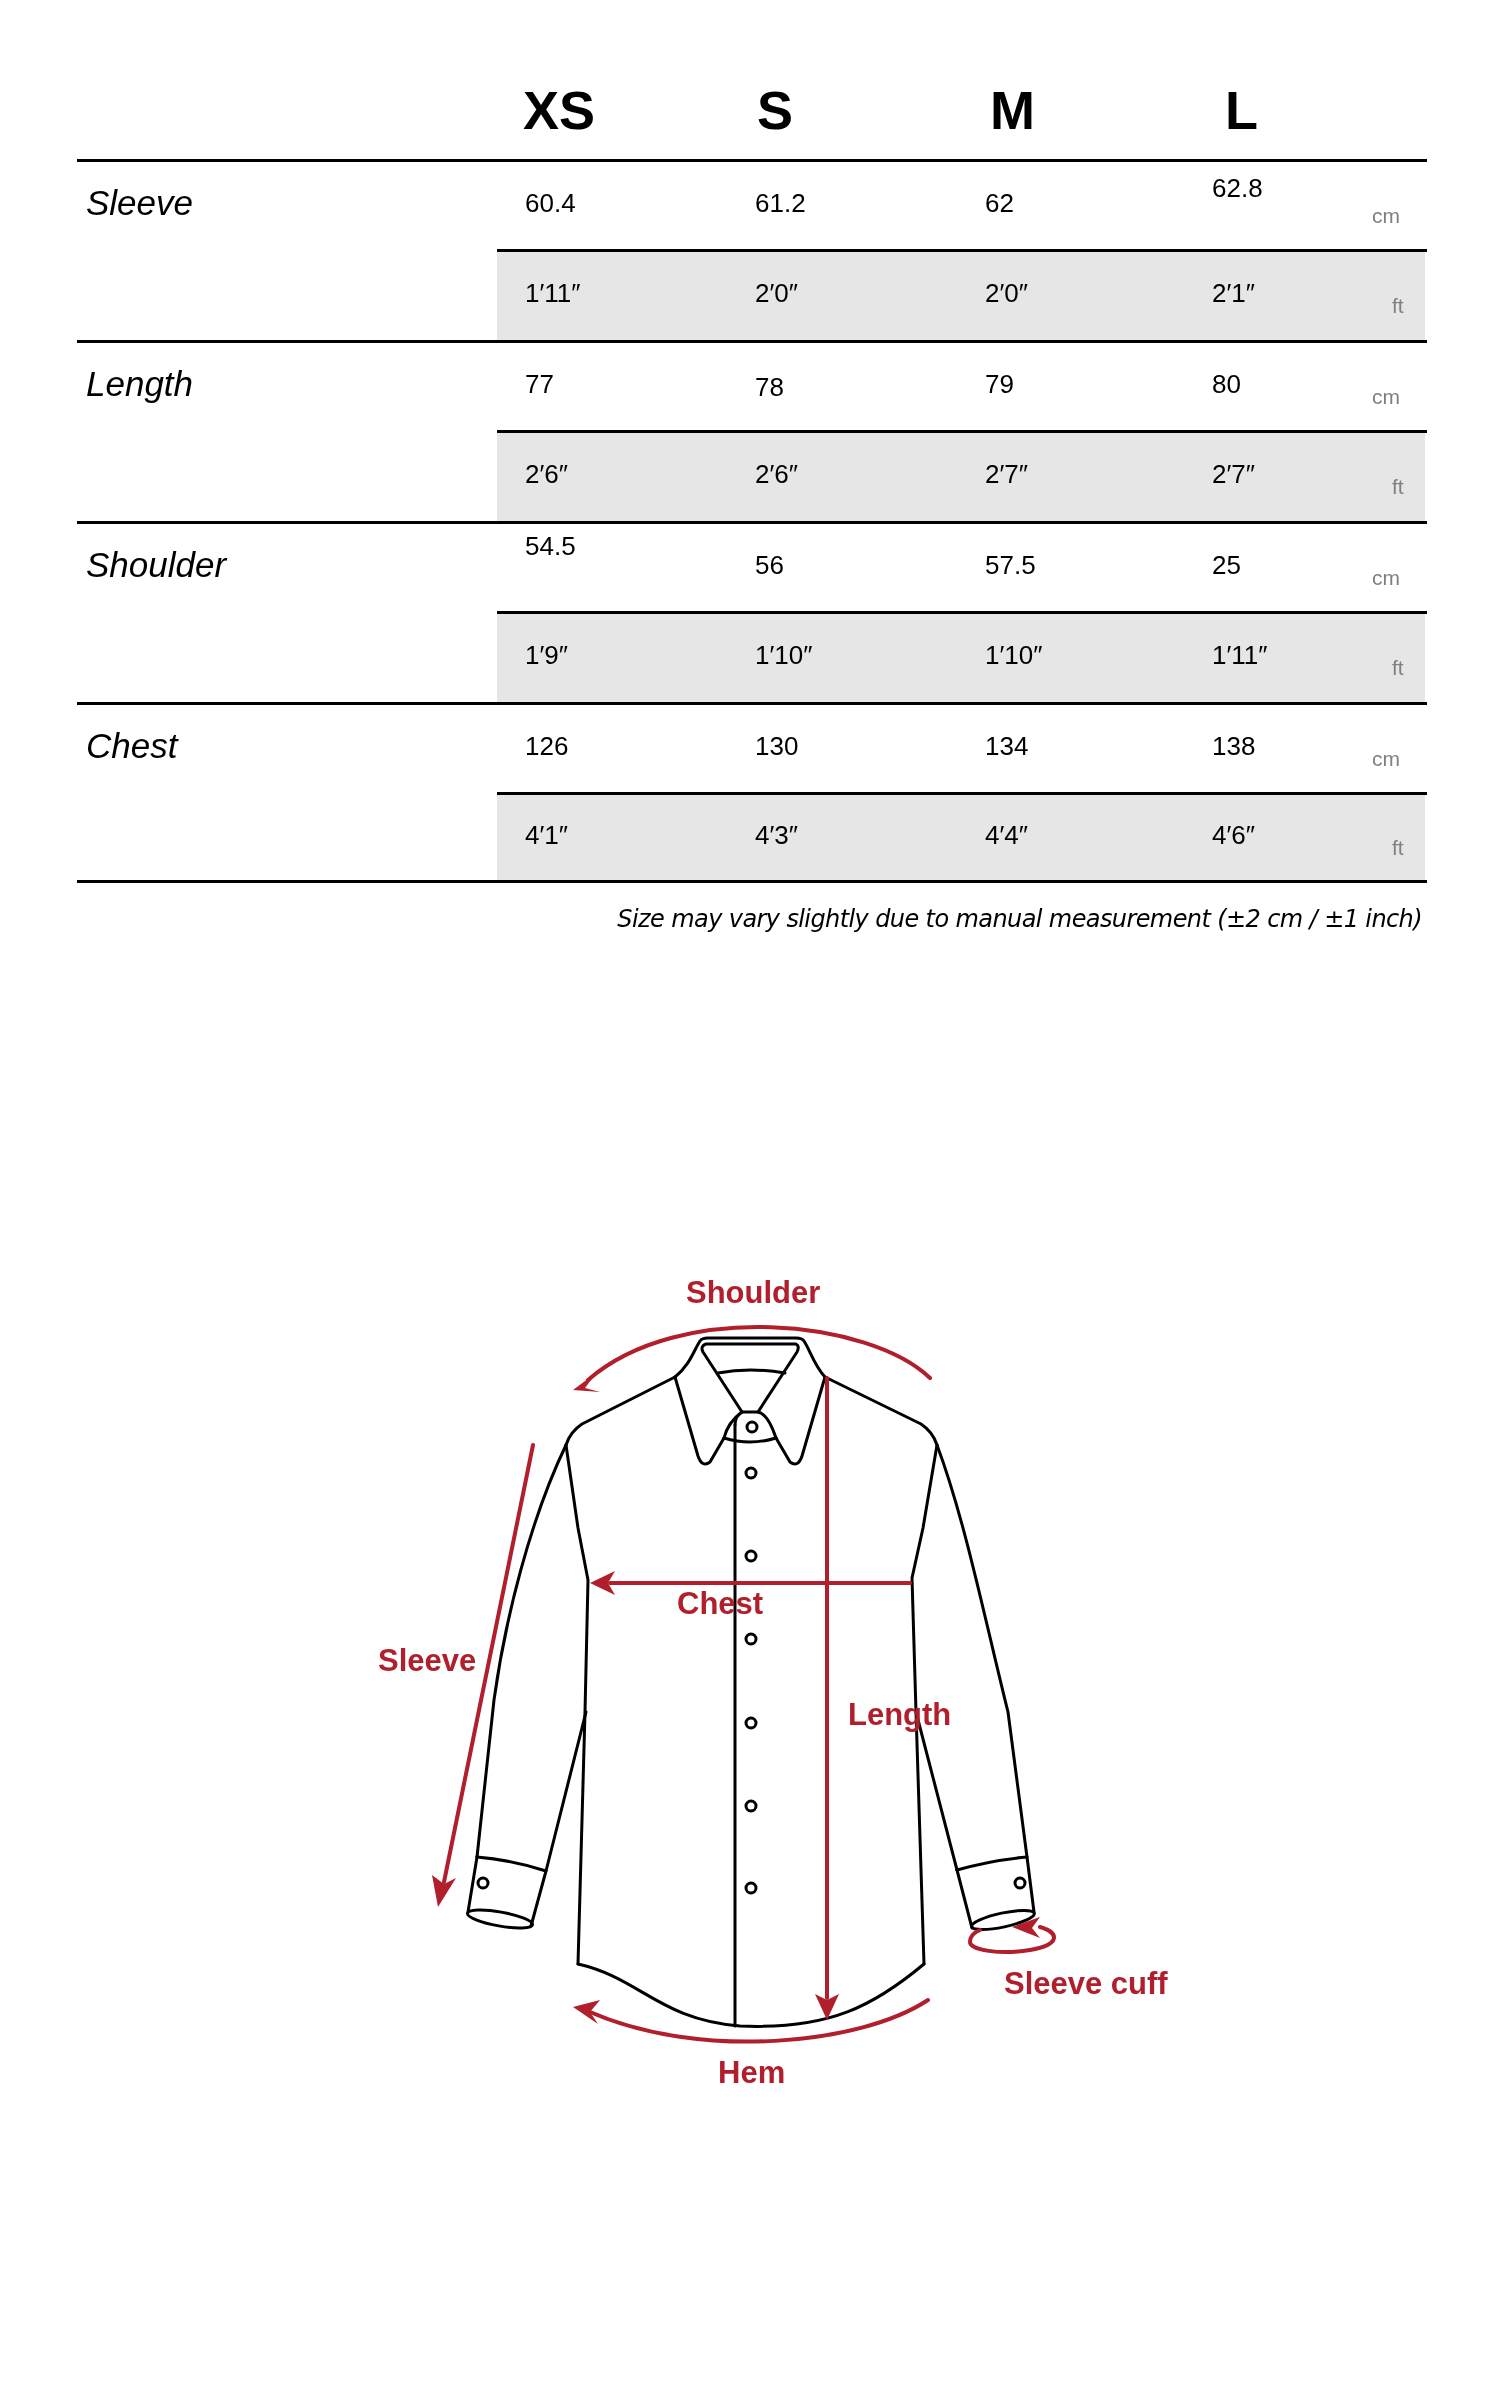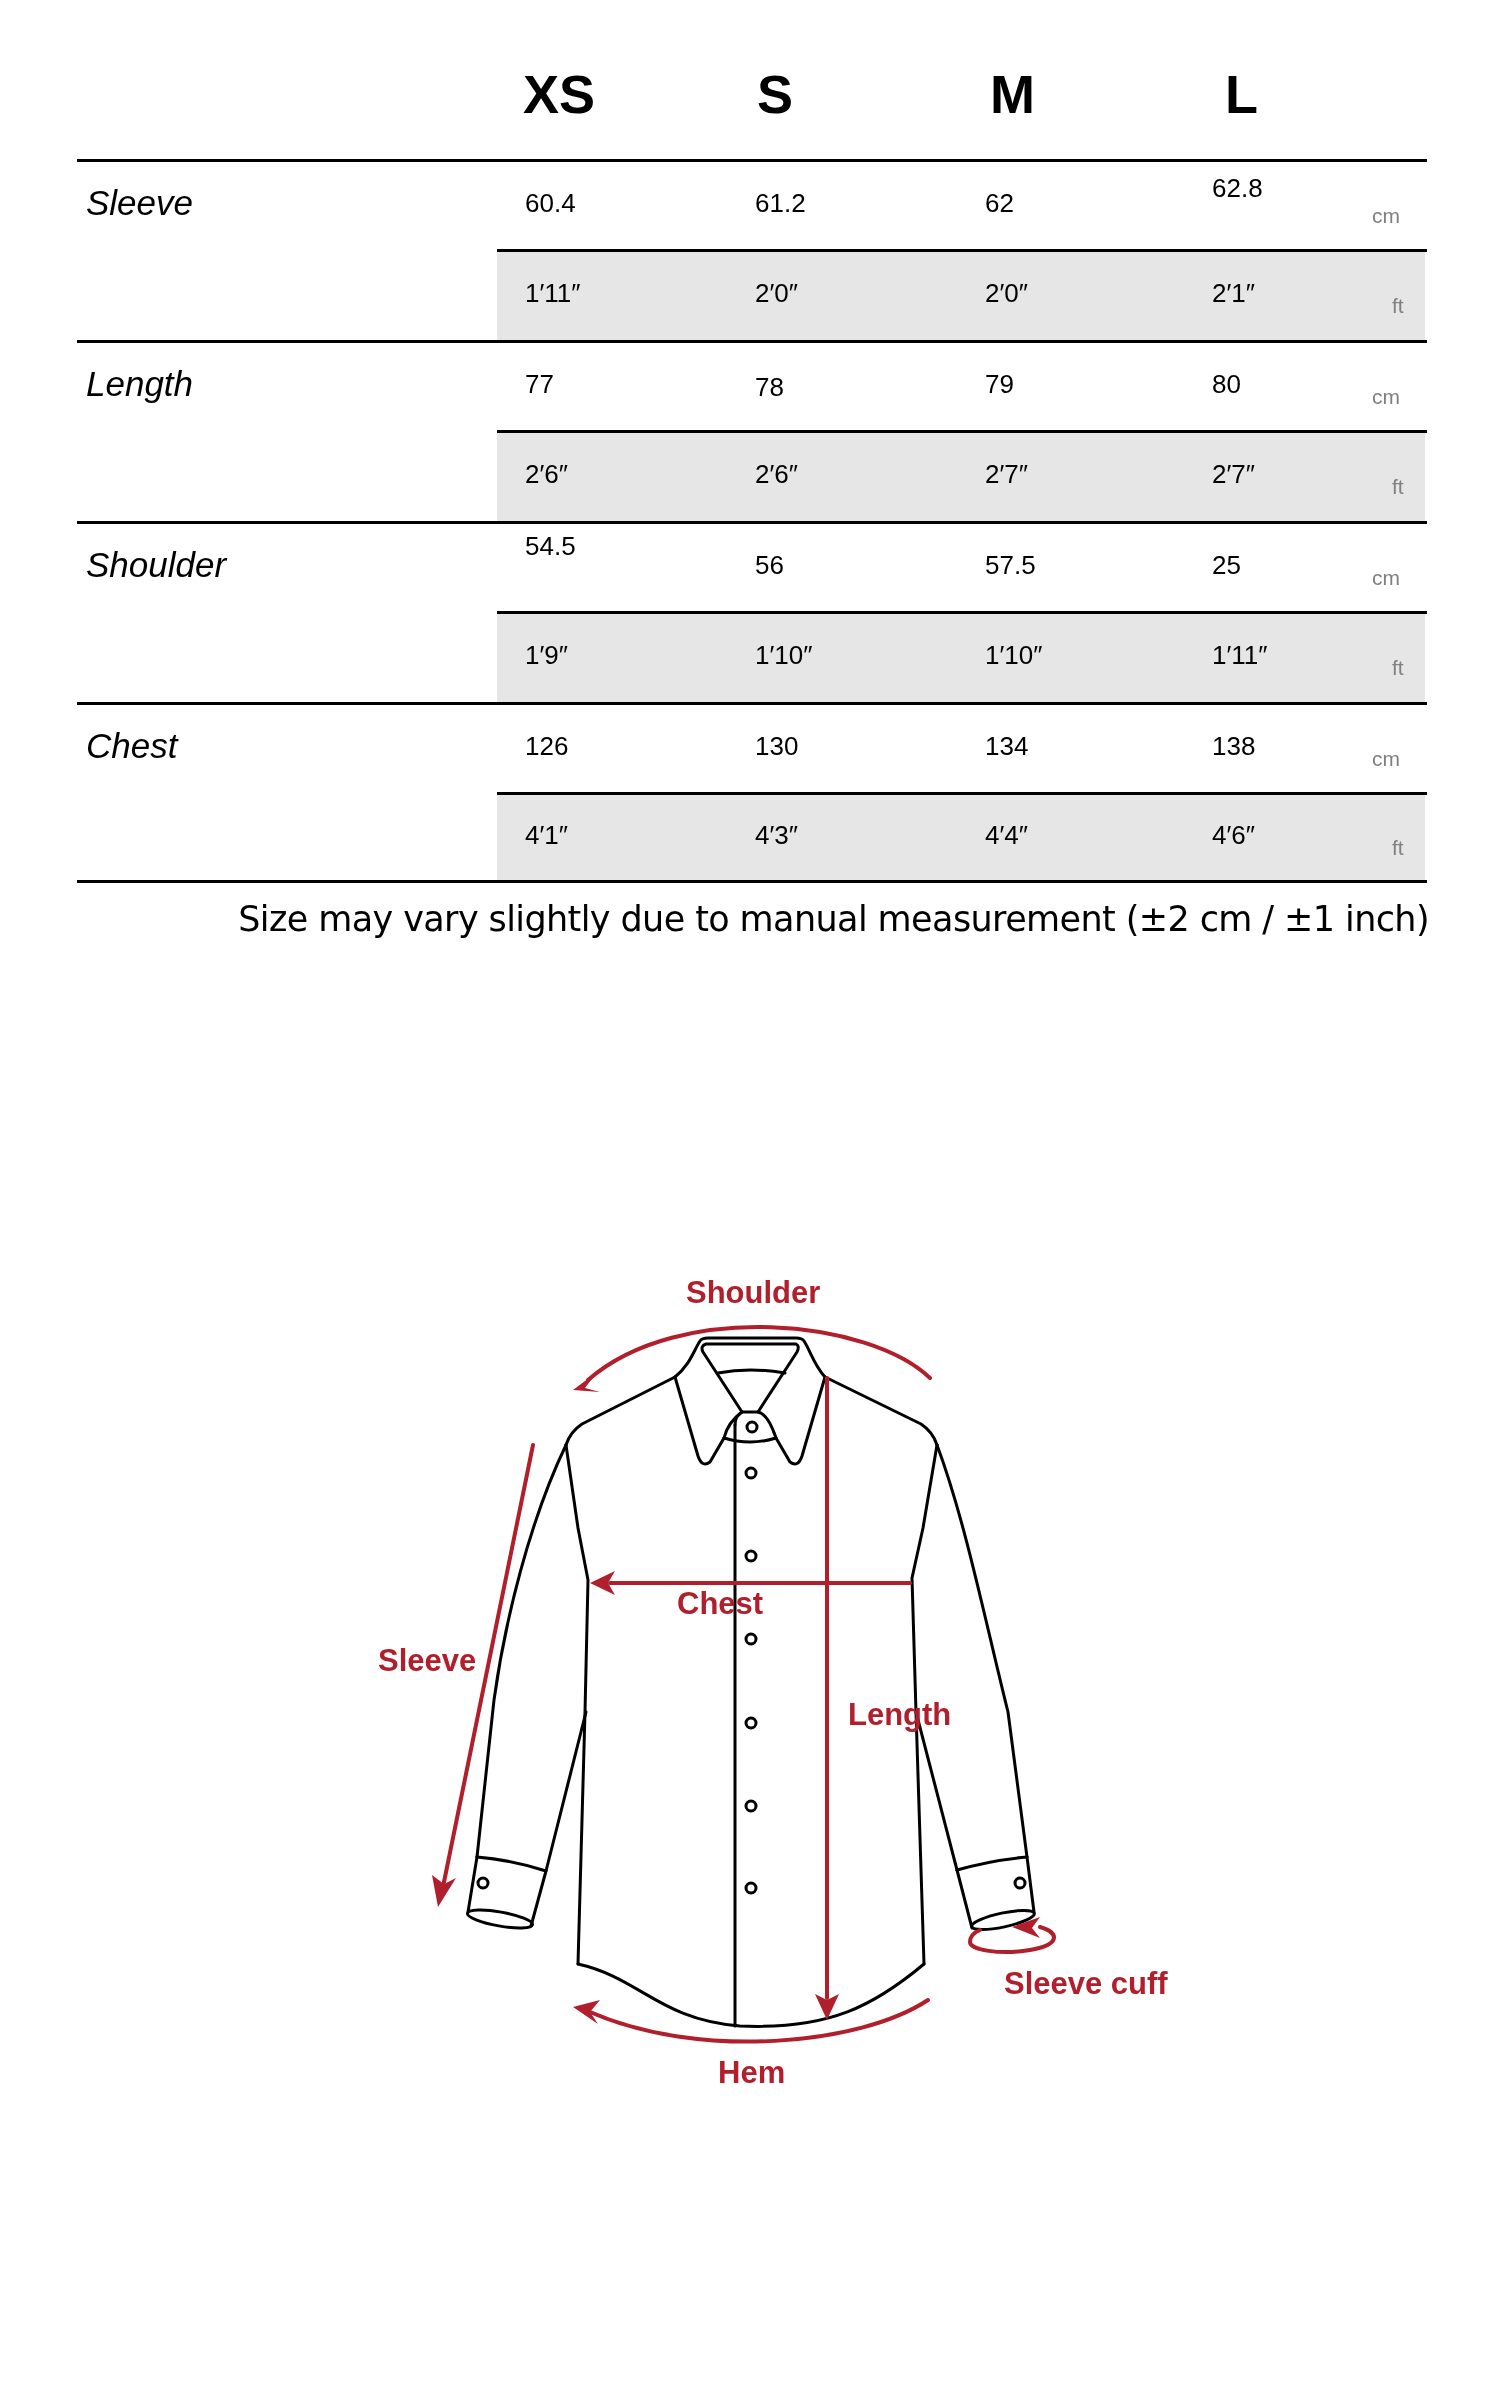--- a/index.html
+++ b/index.html
@@ -1,23 +1,23 @@
 <!DOCTYPE html>
 <html><head>
 <meta charset="utf-8">
 <style>
   html, body { margin: 0; padding: 0; background: #ffffff; }
   body { width: 1500px; height: 2400px; position: relative; overflow: hidden; font-family: "Liberation Sans", sans-serif; color: #000; }
-  .size-head { position: absolute; top: 64px; font-weight: bold; font-size: 54px; line-height: 60px; font-family: "Liberation Sans", sans-serif; text-align: right; }
+  .size-head { position: absolute; top: 80px; font-weight: bold; font-size: 54px; line-height: 60px; font-family: "Liberation Sans", sans-serif; text-align: right; }
   .hline { position: absolute; height: 3px; background: #000; }
   .shade { position: absolute; background: #e6e6e6; }
   .mlabel { position: absolute; left: 86px; font-style: italic; font-size: 35px; line-height: 40px; }
   .val { position: absolute; font-size: 26px; line-height: 40px; }
   .unit { position: absolute; font-size: 21px; line-height: 24px; color: #808080; }
-  .note { position: absolute; right: 71px; top: 902px; font-size: 35px; line-height: 34px; font-family: "DejaVu Sans", sans-serif; letter-spacing: -0.6px; }
+  .note { position: absolute; right: 78px; top: 902px; font-style: italic; font-size: 24px; line-height: 34px; font-family: "DejaVu Sans", sans-serif; letter-spacing: -0.6px; }
   .rlabel { position: absolute; font-weight: bold; font-size: 31px; line-height: 34px; color: #b01f2b; white-space: nowrap; }
   svg { position: absolute; left: 0; top: 0; }
 </style>
 </head>
 <body>
 
 <div>
 
   <div class="size-head" style="left:523px">XS</div>
   <div class="size-head" style="left:757px">S</div>

